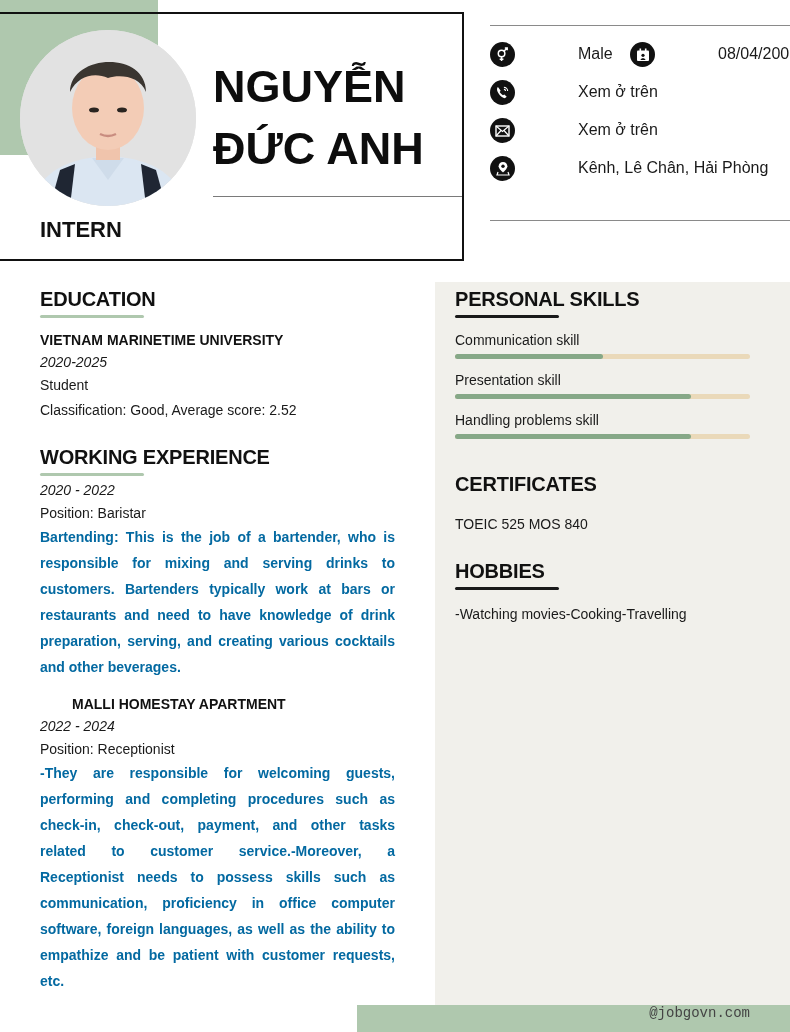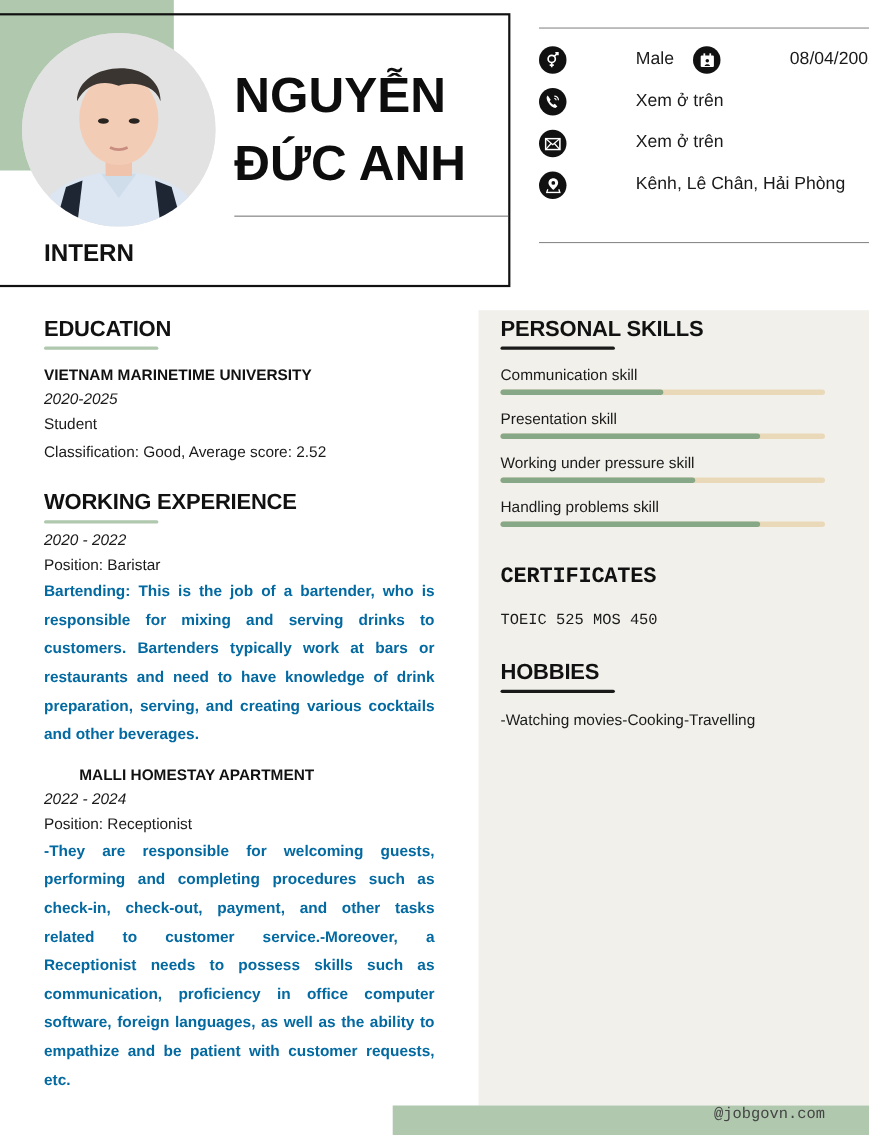--- a/index.html
+++ b/index.html
@@ -171,36 +171,30 @@
           <div class="skill-fill" style="width: 50%;"></div>
         </div>
     </div>
     <div class="skill">
       <div class="skill-label">Presentation skill</div>
       <div class="skill-bar">
           <div class="skill-fill" style="width: 80%;"></div>
         </div>
     </div>
     <div class="skill">
-      <div class="skill-label">Working under pressure skill</div>
-      <div class="skill-bar">
-          <div class="skill-fill" style="width: 60%;"></div>
-        </div>
-    </div>
-    <div class="skill">
       <div class="skill-label">Handling problems skill</div>
       <div class="skill-bar">
           <div class="skill-fill" style="width: 80%;"></div>
         </div>
     </div>
   </section>
 
-  <section style="margin-top:34px;font-family:Liberation Mono, monospace;">
+  <section style="margin-top:34px;">
     <div class="sec-title">CERTIFICATES</div>
-    <div class="plain" style="margin-top:20px;">TOEIC 525 MOS 450</div>
+    <div class="plain" style="margin-top:20px;">TOEIC 525 MOS 840</div>
   </section>
 
   <section style="margin-top:28px;">
     <div class="sec-title">HOBBIES</div>
     <div class="sec-underline-dark"></div>
     <div class="plain" style="margin-top:16px;">-Watching movies-Cooking-Travelling</div>
   </section>
 </div>
 
 <div class="footer-bar">

